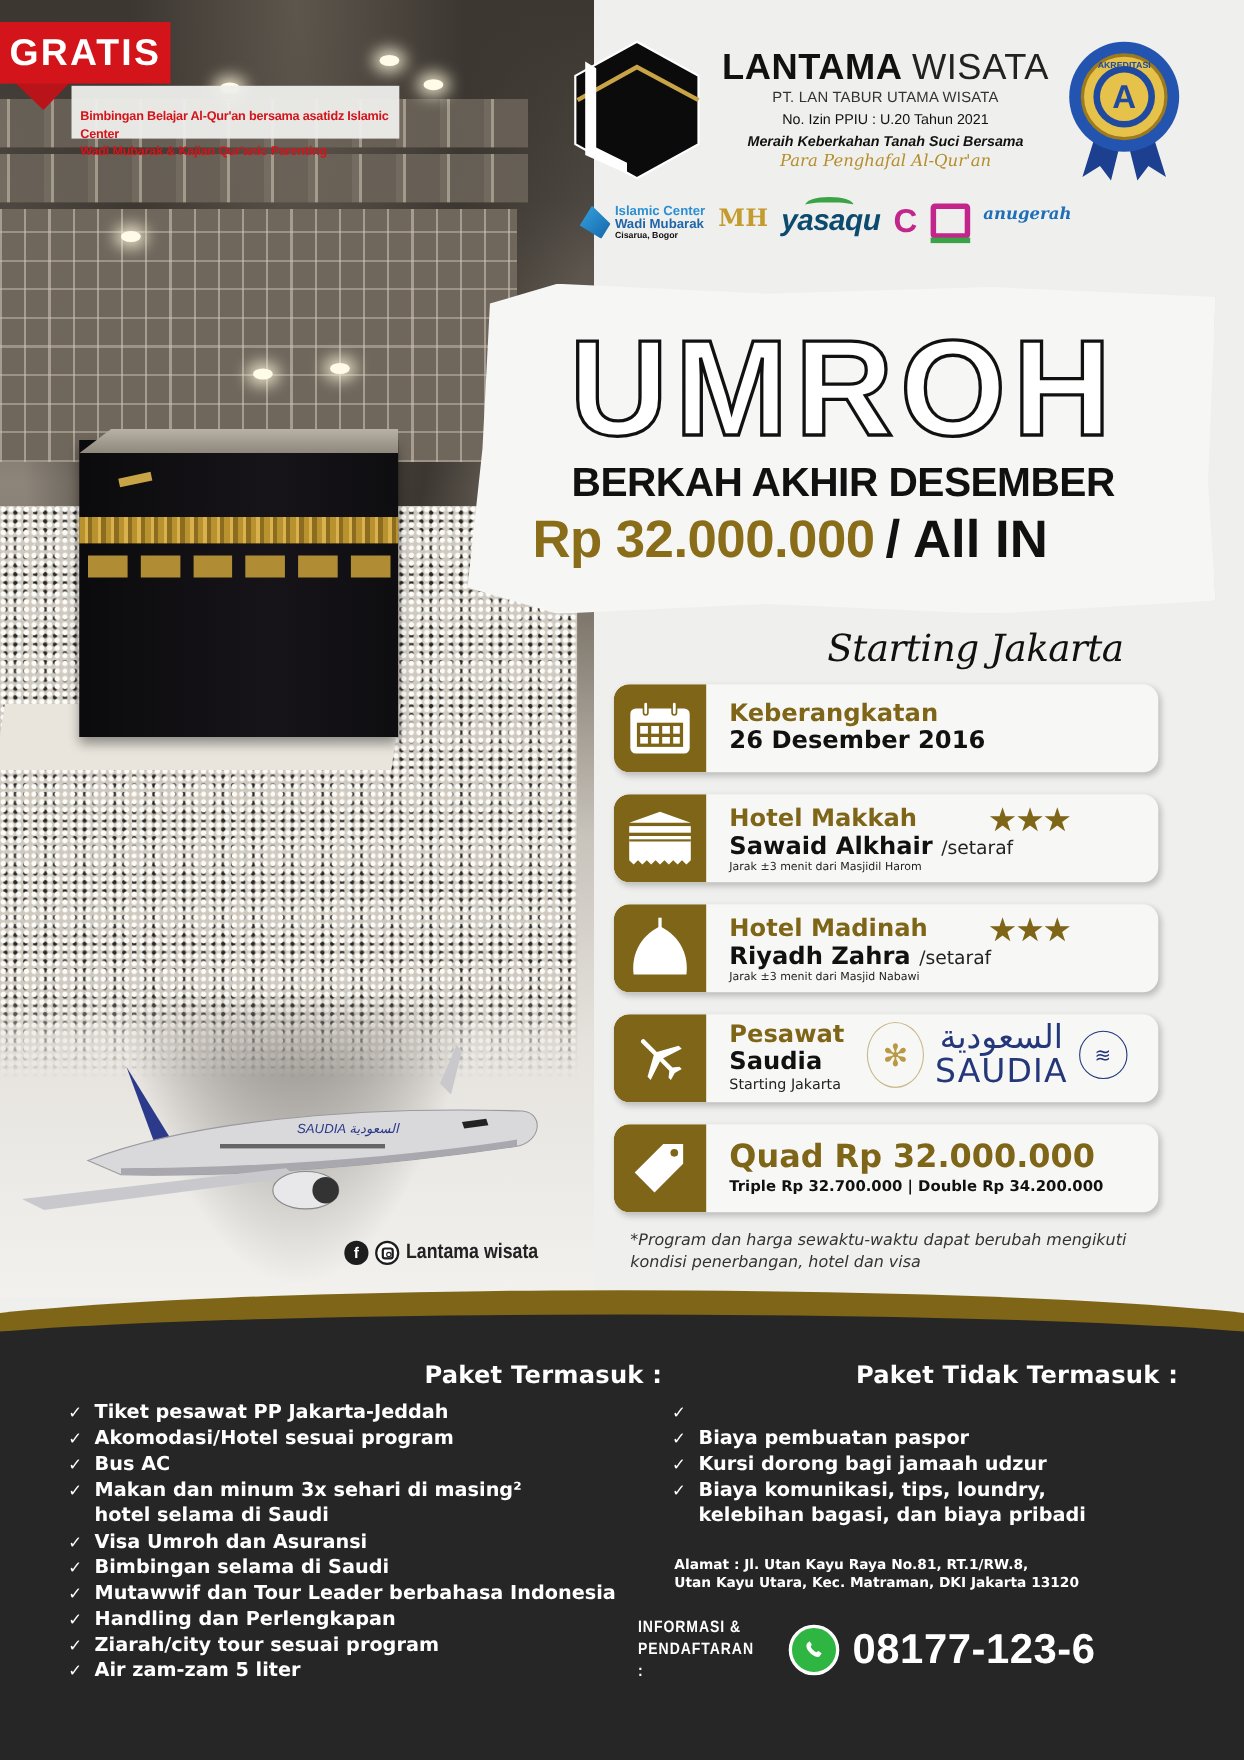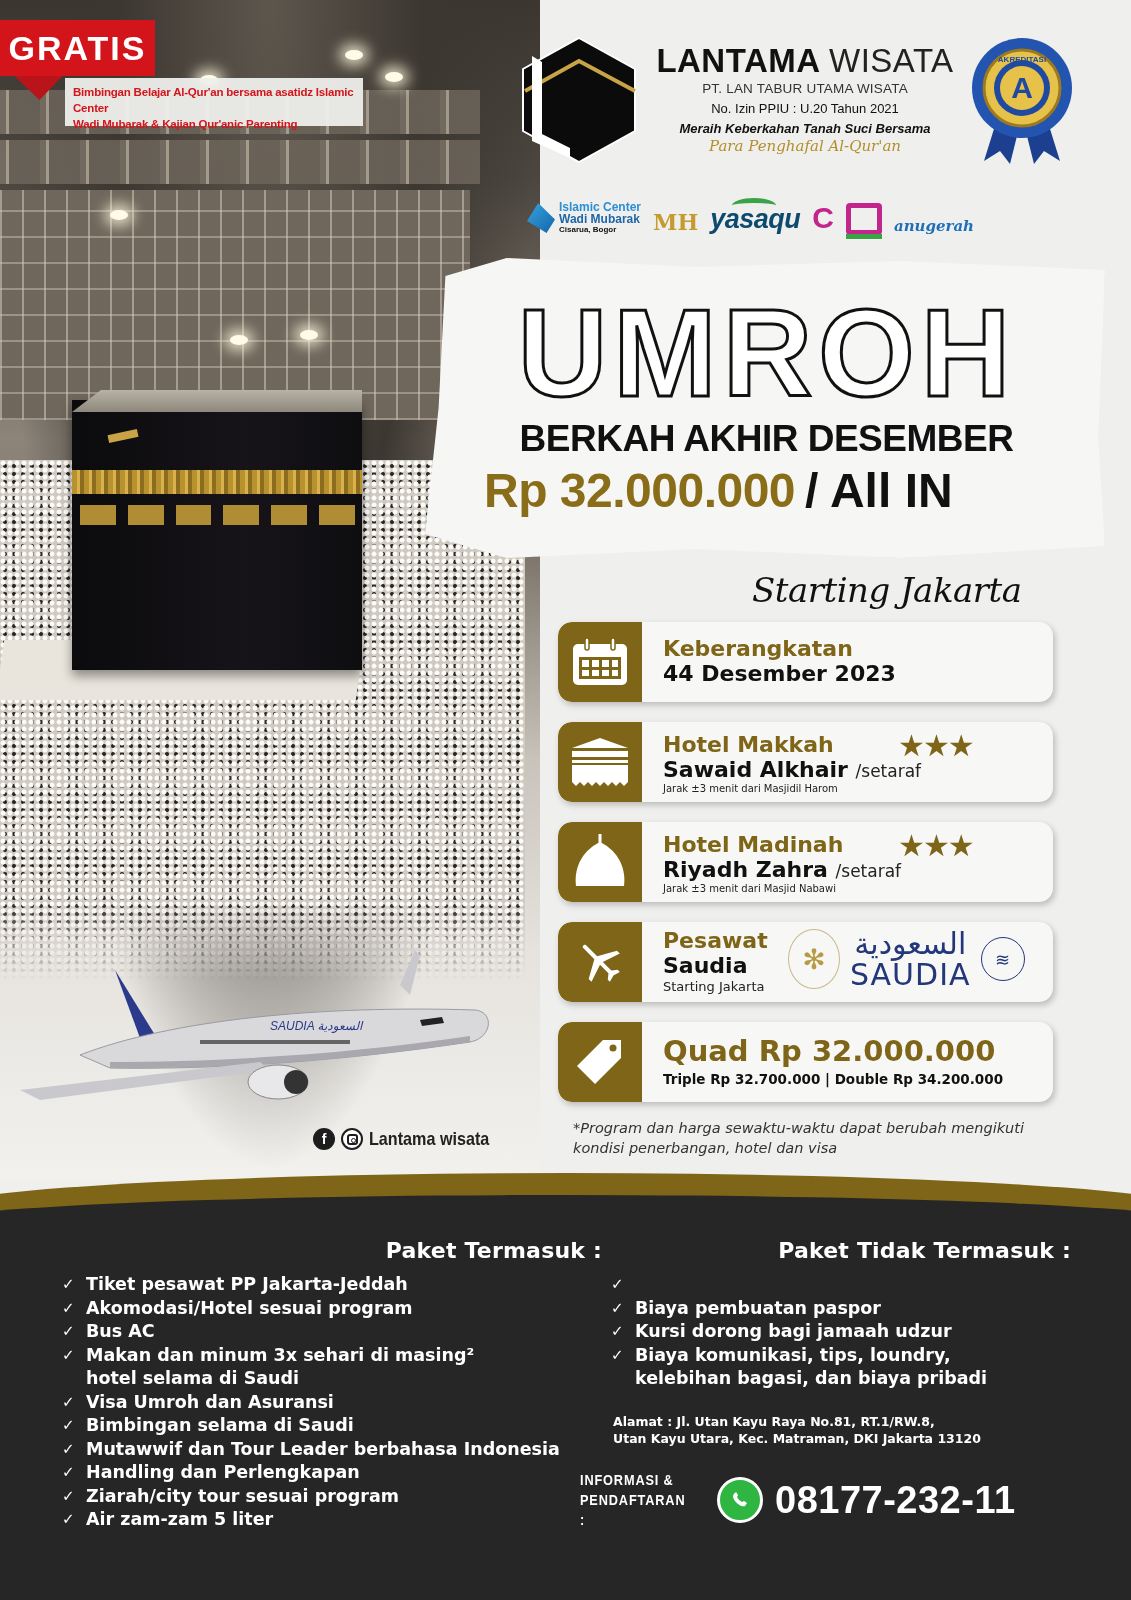--- a/index.html
+++ b/index.html
@@ -71,21 +71,21 @@
     background: #d4141b; color: #fff;
     font: 900 34px "Liberation Sans", sans-serif; letter-spacing: 2px;
     display: flex; align-items: center; justify-content: center;
   }
   .gratis-tail { position: absolute; left: 20px; top: 54px; width: 0; height: 0;
     border-left: 12px solid transparent; border-right: 40px solid transparent; border-top: 26px solid #b8141a; transform: skewX(30deg); }
   .gratis-note {
     position: absolute; left: 65px; top: 58px; width: 298px; height: 48px;
     background: rgba(238,238,236,.95);
     color: #d4141b; font: 700 11.5px "Liberation Sans Narrow", "Liberation Sans", sans-serif;
-    padding: 6px 8px; line-height: 16px; letter-spacing: -.2px;
+    padding: 20px 8px; line-height: 16px; letter-spacing: -.2px;
   }
 
   .social { position: absolute; left: 313px; top: 1128px; display: flex; align-items: center; gap: 6px; }
   .social .ic { width: 22px; height: 22px; border-radius: 50%; background: #1d1d1d; color: #fff; font: 700 14px "Liberation Sans", sans-serif; display: flex; align-items: center; justify-content: center; }
   .social .ig { border: 2px solid #1d1d1d; background: #fff; }
   .social .ig i { width: 11px; height: 11px; border: 2px solid #1d1d1d; border-radius: 3px; position: relative; display: block; }
   .social .ig i::after { content: ""; position: absolute; left: 2px; top: 2px; width: 3px; height: 3px; border-radius: 50%; border: 1px solid #1d1d1d; }
   .social .label { font: 700 19px "Liberation Sans Narrow", "Liberation Sans", sans-serif; color: #222; transform: scaleX(.85); transform-origin: left; }
 
   
@@ -94,21 +94,21 @@
   }
   .brand { position: absolute; left: 655px; top: 42px; width: 300px; text-align: center; }
   .brand-title { font: 700 33px "Liberation Sans", sans-serif; color: #111; letter-spacing: .5px; }
   .brand-title .thin { font-weight: 400; color: #222; }
   .brand-sub { font: 400 13.5px "Liberation Sans", sans-serif; color: #333; margin-top: 1px; letter-spacing: .2px; }
   .brand-izin { font: 400 13px "Liberation Sans", sans-serif; color: #111; margin-top: 5px; }
   .brand-tag1 { font: italic 700 13px "Liberation Sans", sans-serif; color: #111; margin-top: 5px; }
   .brand-tag2 { font: italic 400 15px "DejaVu Serif", serif; color: #b48e2a; margin-top: 1px; }
   .badge { position: absolute; left: 970px; top: 36px; width: 104px; height: 130px; }
 
-  .partners { position: absolute; left: 527px; top: 185px; width: 540px; height: 50px; display: flex; align-items: flex-end; gap: 12px; }
+  .partners { position: absolute; left: 527px; top: 185px; width: 540px; height: 50px; display: flex; align-items: flex-start; gap: 12px; }
   .partner { display: flex; align-items: center; gap: 4px; }
   .p-wadi .mark { width: 28px; height: 30px; background: linear-gradient(135deg, #36a4e0, #1565a8); clip-path: polygon(40% 0, 100% 55%, 70% 100%, 0 60%); }
   .p-wadi .txt1 { font: 700 12px "Liberation Sans", sans-serif; color: #2b8fd3; line-height: 12px; }
   .p-wadi .txt2 { font: 700 12px "Liberation Sans", sans-serif; color: #1f65a8; line-height: 12px; }
   .p-wadi .txt3 { font: 700 8px "Liberation Sans", sans-serif; color: #111; line-height: 10px; }
   .p-mh { font: 700 22px "DejaVu Serif", serif; color: #c49b2f; }
   .p-yasaqu { font: italic 900 27px "Liberation Sans", sans-serif; color: #0c4a6e; position: relative; letter-spacing: -.5px; }
   .p-yasaqu::before { content: ""; position: absolute; left: 22px; top: -6px; width: 44px; height: 10px; border-top: 5px solid #3aa345; border-radius: 50% 50% 0 0; }
   .p-c { font: 900 30px "Liberation Sans", sans-serif; color: #c2258b; }
   .p-q { width: 36px; height: 32px; border: 5px solid #c2258b; border-radius: 4px; position: relative; }
@@ -315,21 +315,21 @@
           <rect x="41" y="23" width="6" height="7"></rect>
         <rect x="11" y="33" width="7" height="6"></rect>
           <rect x="21" y="33" width="7" height="6"></rect>
           <rect x="31" y="33" width="7" height="6"></rect>
           <rect x="41" y="33" width="6" height="6"></rect>
       </g>
     </svg>
   </div>
   <div class="body" style="top:14px">
     <div class="c-label">Keberangkatan</div>
-    <div class="c-value">44 Desember 2023</div>
+    <div class="c-value">26 Desember 2016</div>
   </div>
 </div>
 
 <div class="card" style="top:722px">
   <div class="icon-box">
     <svg width="60" height="52" viewBox="0 0 60 52">
       <path d="M2 12 L 30 2 L 58 12 Z" fill="#fff"></path>
       <rect x="2" y="15" width="56" height="6" fill="#fff"></rect>
       <path d="M2 24 H58 V46 L54 50 L50 46 L46 50 L42 46 L38 50 L34 46 L30 50 L26 46 L22 50 L18 46 L14 50 L10 46 L6 50 L2 46 Z" fill="#fff"></path>
       <rect x="2" y="27" width="56" height="2" fill="#7e6517"></rect>
@@ -480,14 +480,14 @@
 <div class="contact">
   <div class="contact-label">
     <div>INFORMASI &amp;</div>
     <div>PENDAFTARAN :</div>
   </div>
   <div class="wa">
     <svg width="26" height="26" viewBox="0 0 26 26">
       <path d="M8 6 C 6 7, 5 10, 8 14 C 11 18, 15 20, 18 19 L 20 16 L 17 14 L 15 15 C 13 14, 11 12, 10 10 L 11 8 L 9 5 Z" fill="#fff"></path>
     </svg>
   </div>
-  <div class="phone">08177-232-11</div>
+  <div class="phone">08177-123-6</div>
 </div>
 
 </body></html>

